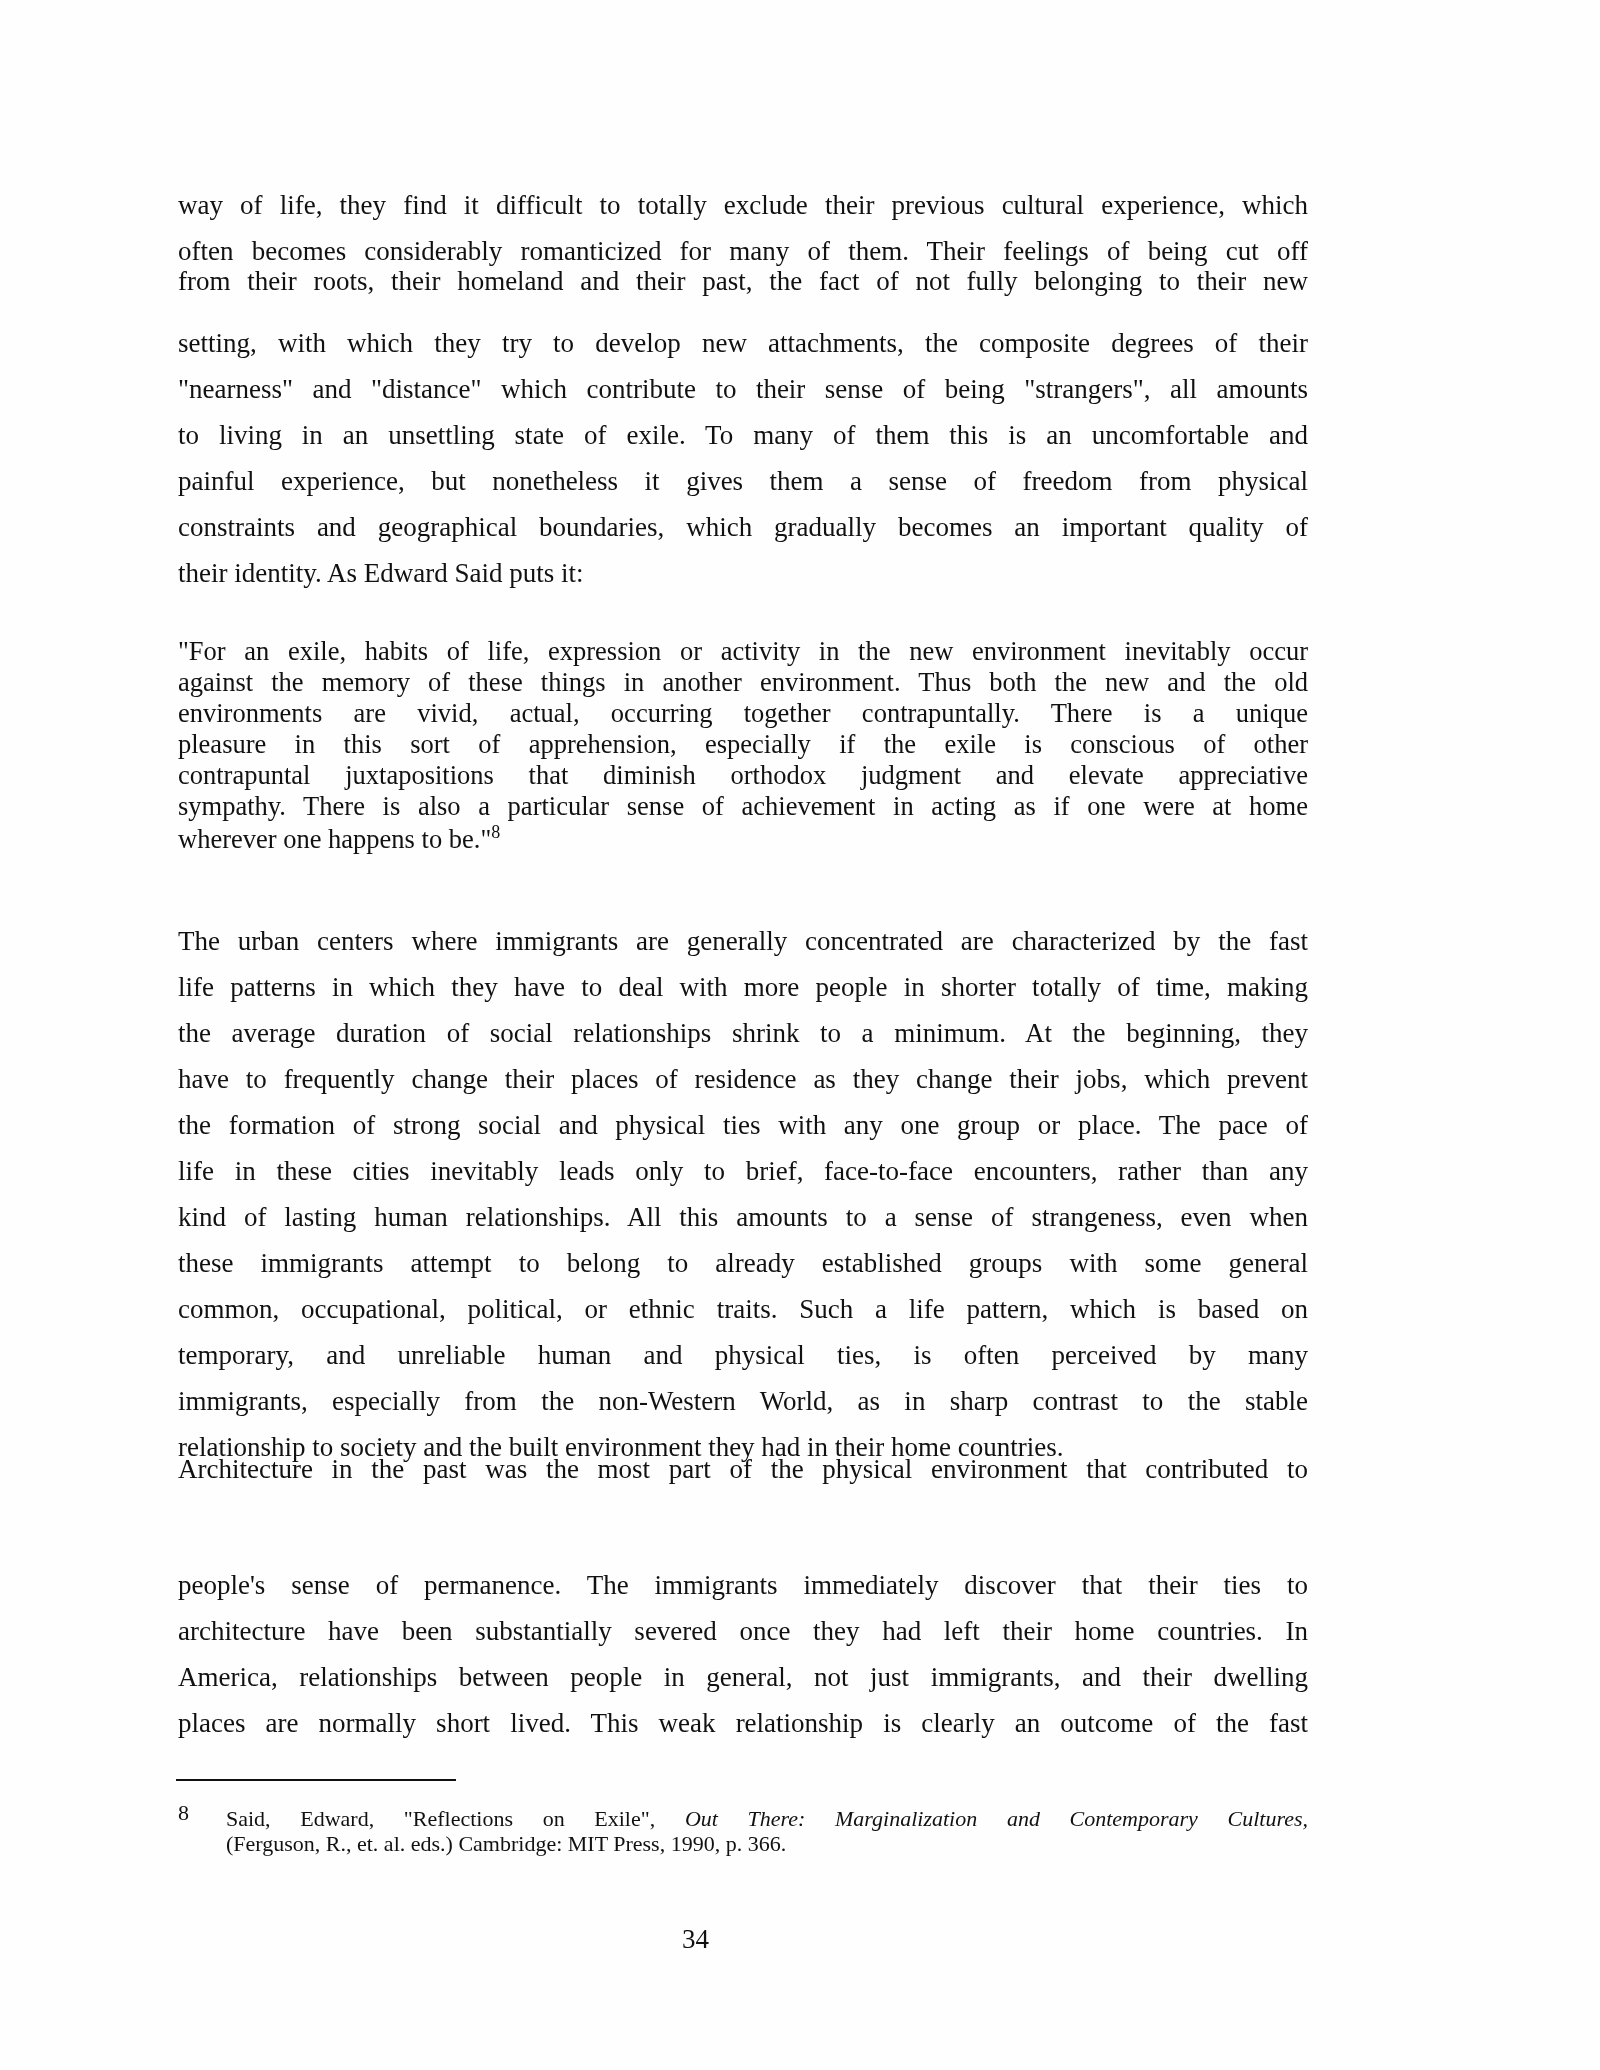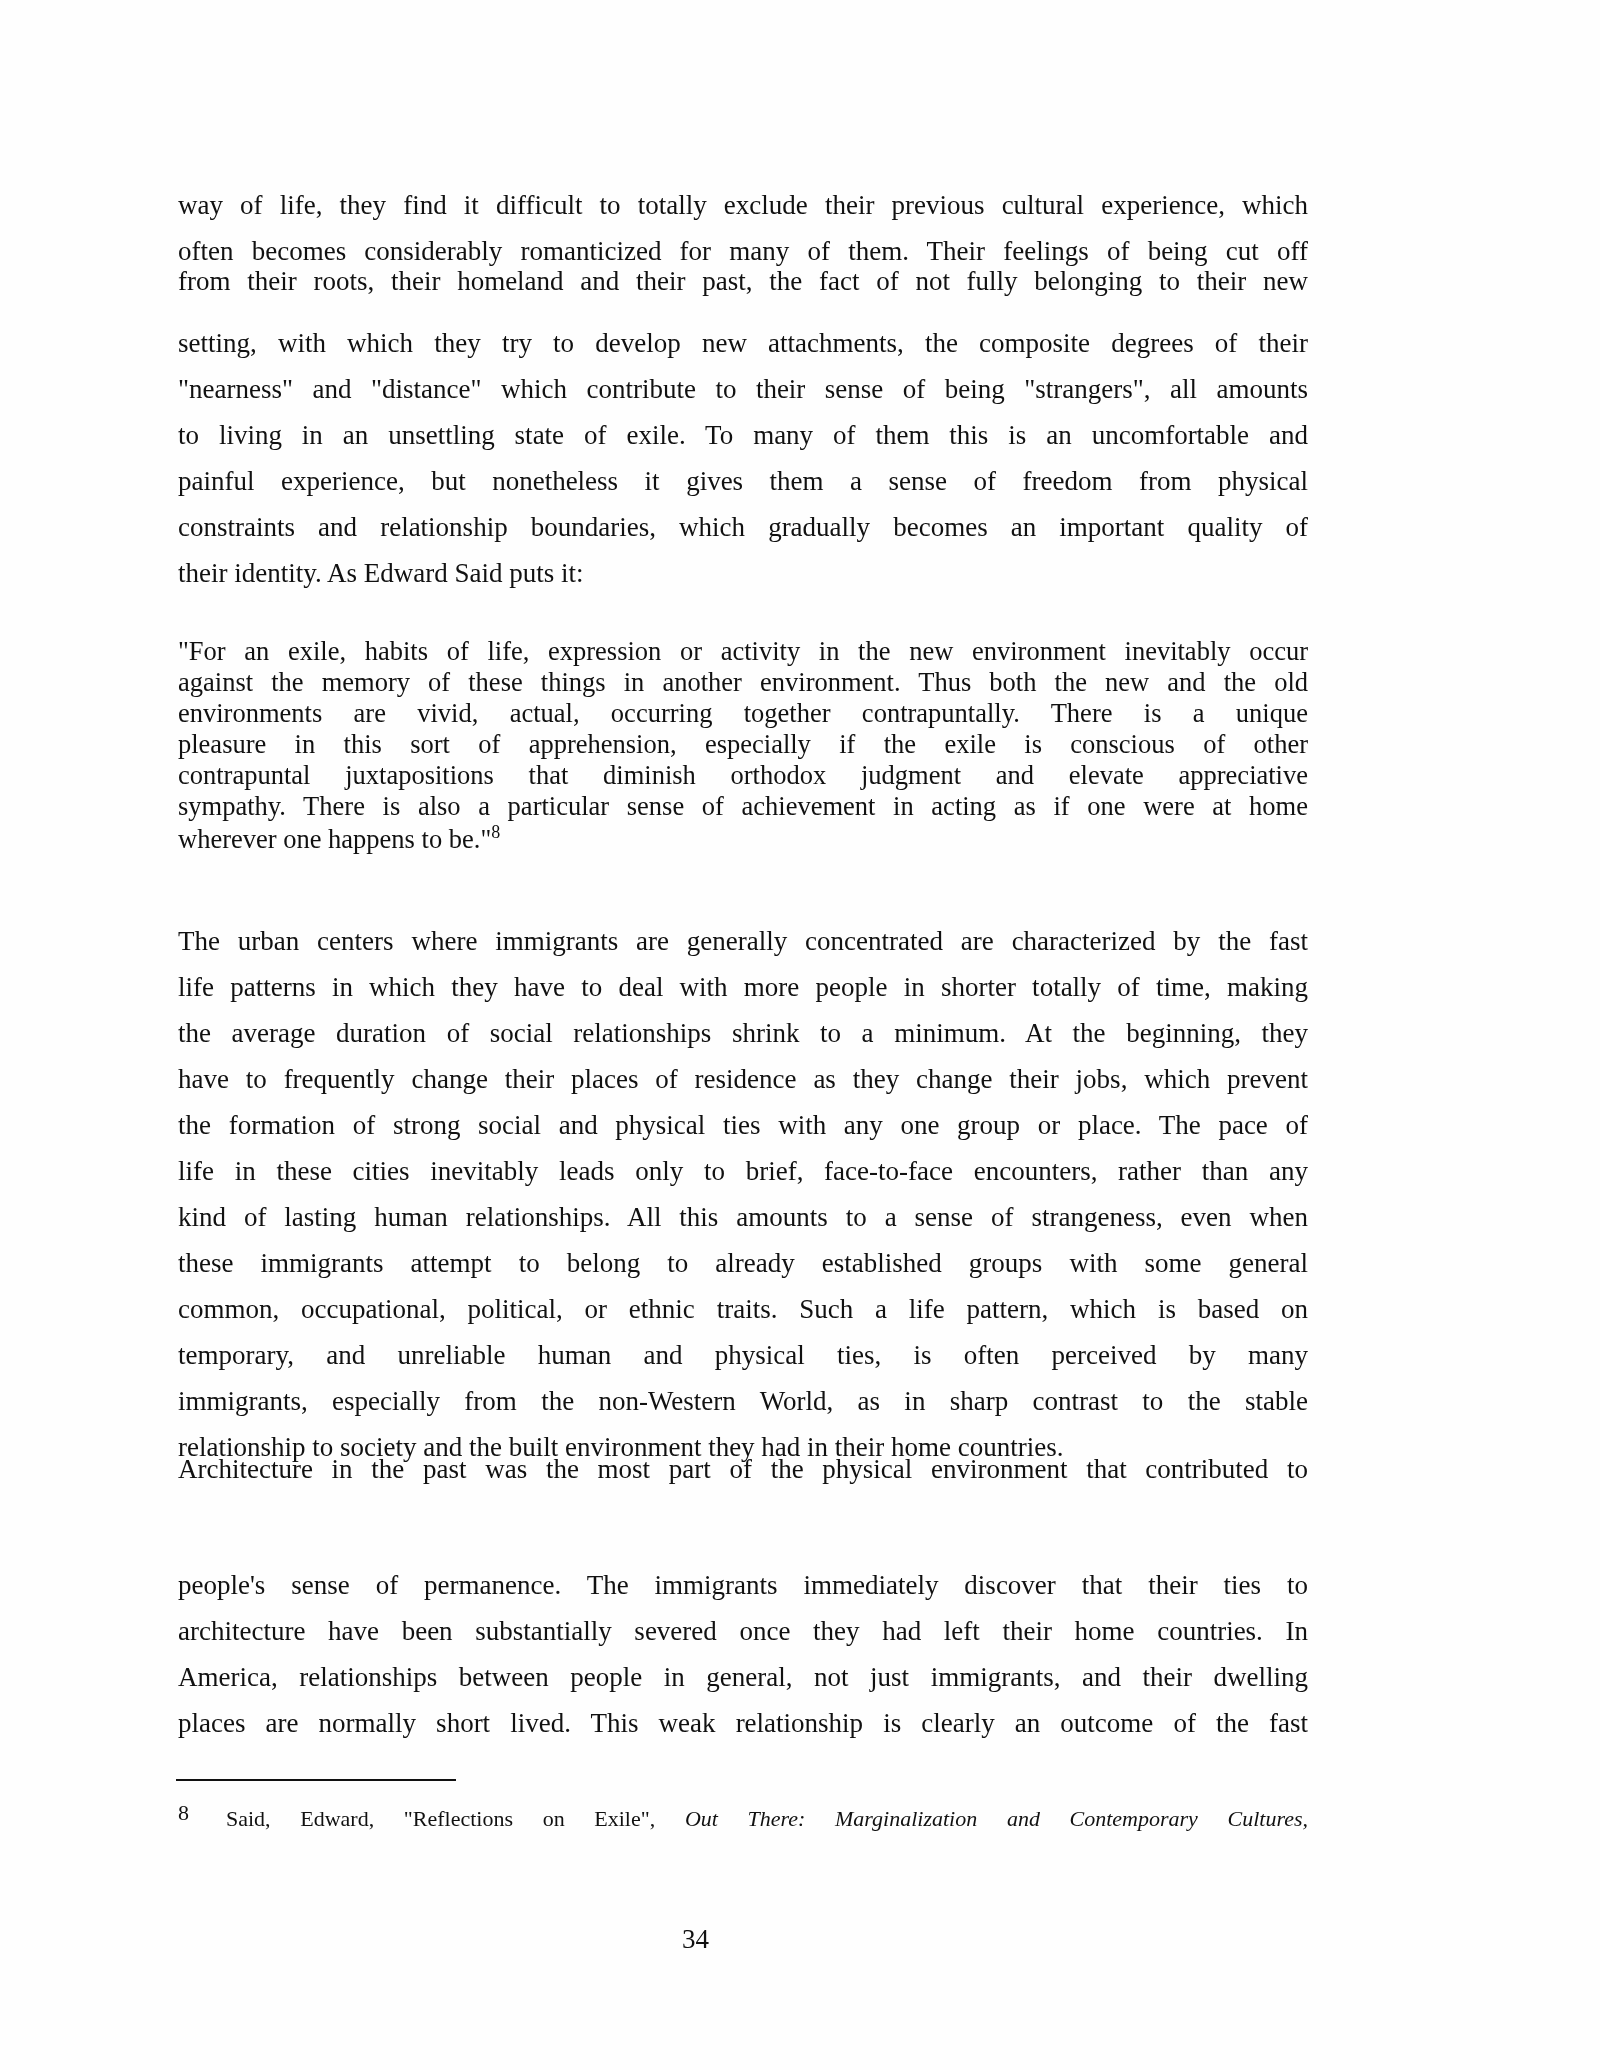--- a/index.html
+++ b/index.html
@@ -22,21 +22,21 @@
 <div class="page">
 
   <div>
     <div class="line body-line" style="top:188px">way of life, they find it difficult to totally exclude their previous cultural experience, which</div>
     <div class="line body-line" style="top:234px">often becomes considerably romanticized for many of them. Their feelings of being cut off</div>
     <div class="line body-line" style="top:264px">from their roots, their homeland and their past, the fact of not fully belonging to their new</div>
     <div class="line body-line" style="top:326px">setting, with which they try to develop new attachments, the composite degrees of their</div>
     <div class="line body-line" style="top:372px">"nearness" and "distance" which contribute to their sense of being "strangers", all amounts</div>
     <div class="line body-line" style="top:418px">to living in an unsettling state of exile. To many of them this is an uncomfortable and</div>
     <div class="line body-line" style="top:464px">painful experience, but nonetheless it gives them a sense of freedom from physical</div>
-    <div class="line body-line" style="top:510px">constraints and relationship boundaries, which gradually becomes an important quality of</div>
+    <div class="line body-line" style="top:510px">constraints and geographical boundaries, which gradually becomes an important quality of</div>
     <div class="line body-line last" style="top:556px">their identity.  As Edward Said puts it:</div>
   </div>
 
   <div>
     <div class="line quote-line" style="top:636px">"For an exile, habits of life, expression or activity in the new environment inevitably occur</div>
     <div class="line quote-line" style="top:667px">against the memory of these things in another environment. Thus both the new and the old</div>
     <div class="line quote-line" style="top:698px">environments are vivid, actual, occurring together contrapuntally. There is a unique</div>
     <div class="line quote-line" style="top:729px">pleasure in this sort of apprehension, especially if the exile is conscious of other</div>
     <div class="line quote-line" style="top:760px">contrapuntal juxtapositions that diminish orthodox judgment and elevate appreciative</div>
     <div class="line quote-line" style="top:791px">sympathy. There is also a particular sense of achievement in acting as if one were at home</div>
@@ -62,15 +62,16 @@
     <div class="line body-line" style="top:1452px">Architecture in the past was the most part of the physical environment that contributed to</div>
     <div class="line body-line" style="top:1568px">people's sense of permanence. The immigrants immediately discover that their ties to</div>
     <div class="line body-line" style="top:1614px">architecture have been substantially severed once they had left their home countries. In</div>
     <div class="line body-line" style="top:1660px">America, relationships between people in general, not just immigrants,  and their dwelling</div>
     <div class="line body-line" style="top:1706px">places are normally short lived. This weak relationship is clearly an outcome of the fast</div>
   </div>
 
   <div class="rule"></div>
   <div class="fn-num" style="top:1800px">8</div>
   <div class="line fn-line" style="top:1806px"><span>Said, Edward, "Reflections on Exile", </span><i>Out There: Marginalization and Contemporary Cultures,</i></div>
+  <div class="line fn-line last" style="top:1831px">(Ferguson, R., et. al. eds.) Cambridge: MIT Press, 1990, p. 366.</div>
 
   <div class="pagenum">34</div>
 </div>
 
 </body></html>

